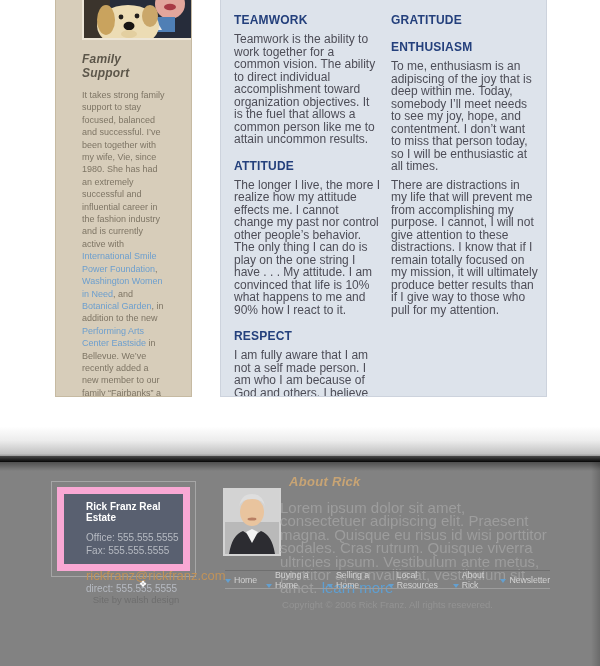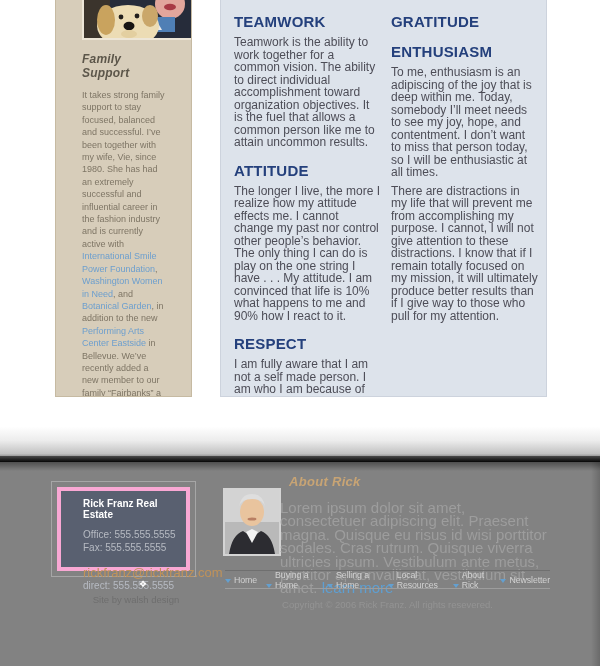--- a/index.html
+++ b/index.html
@@ -26,21 +26,21 @@
     margin:9px 0 0;font-size:9px;line-height:12.4px;color:#7e7565;
   }
   .side-link{color:#6d9fce;text-decoration:none;cursor:pointer;}
 
   .values-box{
     position:absolute;left:220px;top:0;width:327px;height:397px;
     background:#dde3eb;border:1px solid #cdd3dd;border-top:none;
     box-sizing:border-box;padding:0 8px 0 13px;display:flex;gap:10px;overflow:hidden;
   }
   .values-col{width:150px;}
-  .values-col h3{margin:13px 0 0;font-size:15px;font-weight:bold;color:#24407c;letter-spacing:.2px;}
+  .values-col h3{margin:13px 0 0;font-size:12px;font-weight:bold;color:#24407c;letter-spacing:.2px;}
   .values-col p{margin:6px 0 0;font-size:12px;line-height:12.5px;color:#4d4d57;}
 
   
   .pre-footer{
     position:absolute;left:0;top:397px;width:600px;height:59px;
     background:linear-gradient(180deg,#ffffff 0%,#ffffff 50%,#ececec 74%,#c2c2c2 96%,#9a9a9a 100%);
   }
   .footer-edge{
     position:absolute;left:0;top:456px;width:600px;height:6px;
     background:linear-gradient(180deg,#4a4a4a,#050505);
@@ -56,21 +56,21 @@
     content:'';position:absolute;top:0;right:0;bottom:0;width:9px;pointer-events:none;
     background:linear-gradient(90deg,rgba(0,0,0,0),rgba(0,0,0,.18));
   }
   
   .contact-outer{
     position:absolute;left:51px;top:19px;width:145px;height:96px;
     border:1px solid #a6a6a6;box-sizing:border-box;
   }
   .contact-inner{
     position:absolute;left:5px;top:5px;right:5px;bottom:5px;
-    background:#596070;border:4px solid #f9a8d4;box-sizing:border-box;
+    background:#596070;border:7px solid #f9a8d4;box-sizing:border-box;
     padding:7px 0 0 22px;
   }
   .contact-company{font-size:10px;font-weight:bold;color:#ffffff;margin:0 0 8px;}
   .contact-line{font-size:10px;color:#b6bac2;line-height:13px;}
   .contact-email{display:block;font-size:13px;line-height:13px;color:#c09259;text-decoration:none;margin-top:12px;}
   
   .brand{position:absolute;left:56px;top:118px;width:160px;text-align:center;}
   .brand-mark{font-size:9px;line-height:9px;color:#ffffff;transform:translateX(7px);}
   .brand-name{font-family:"Liberation Serif","DejaVu Serif",serif;font-size:21px;color:#fdfdfd;letter-spacing:.5px;}
   .brand-credit{margin-top:5px;font-size:9.5px;color:#6e6e6e;}

